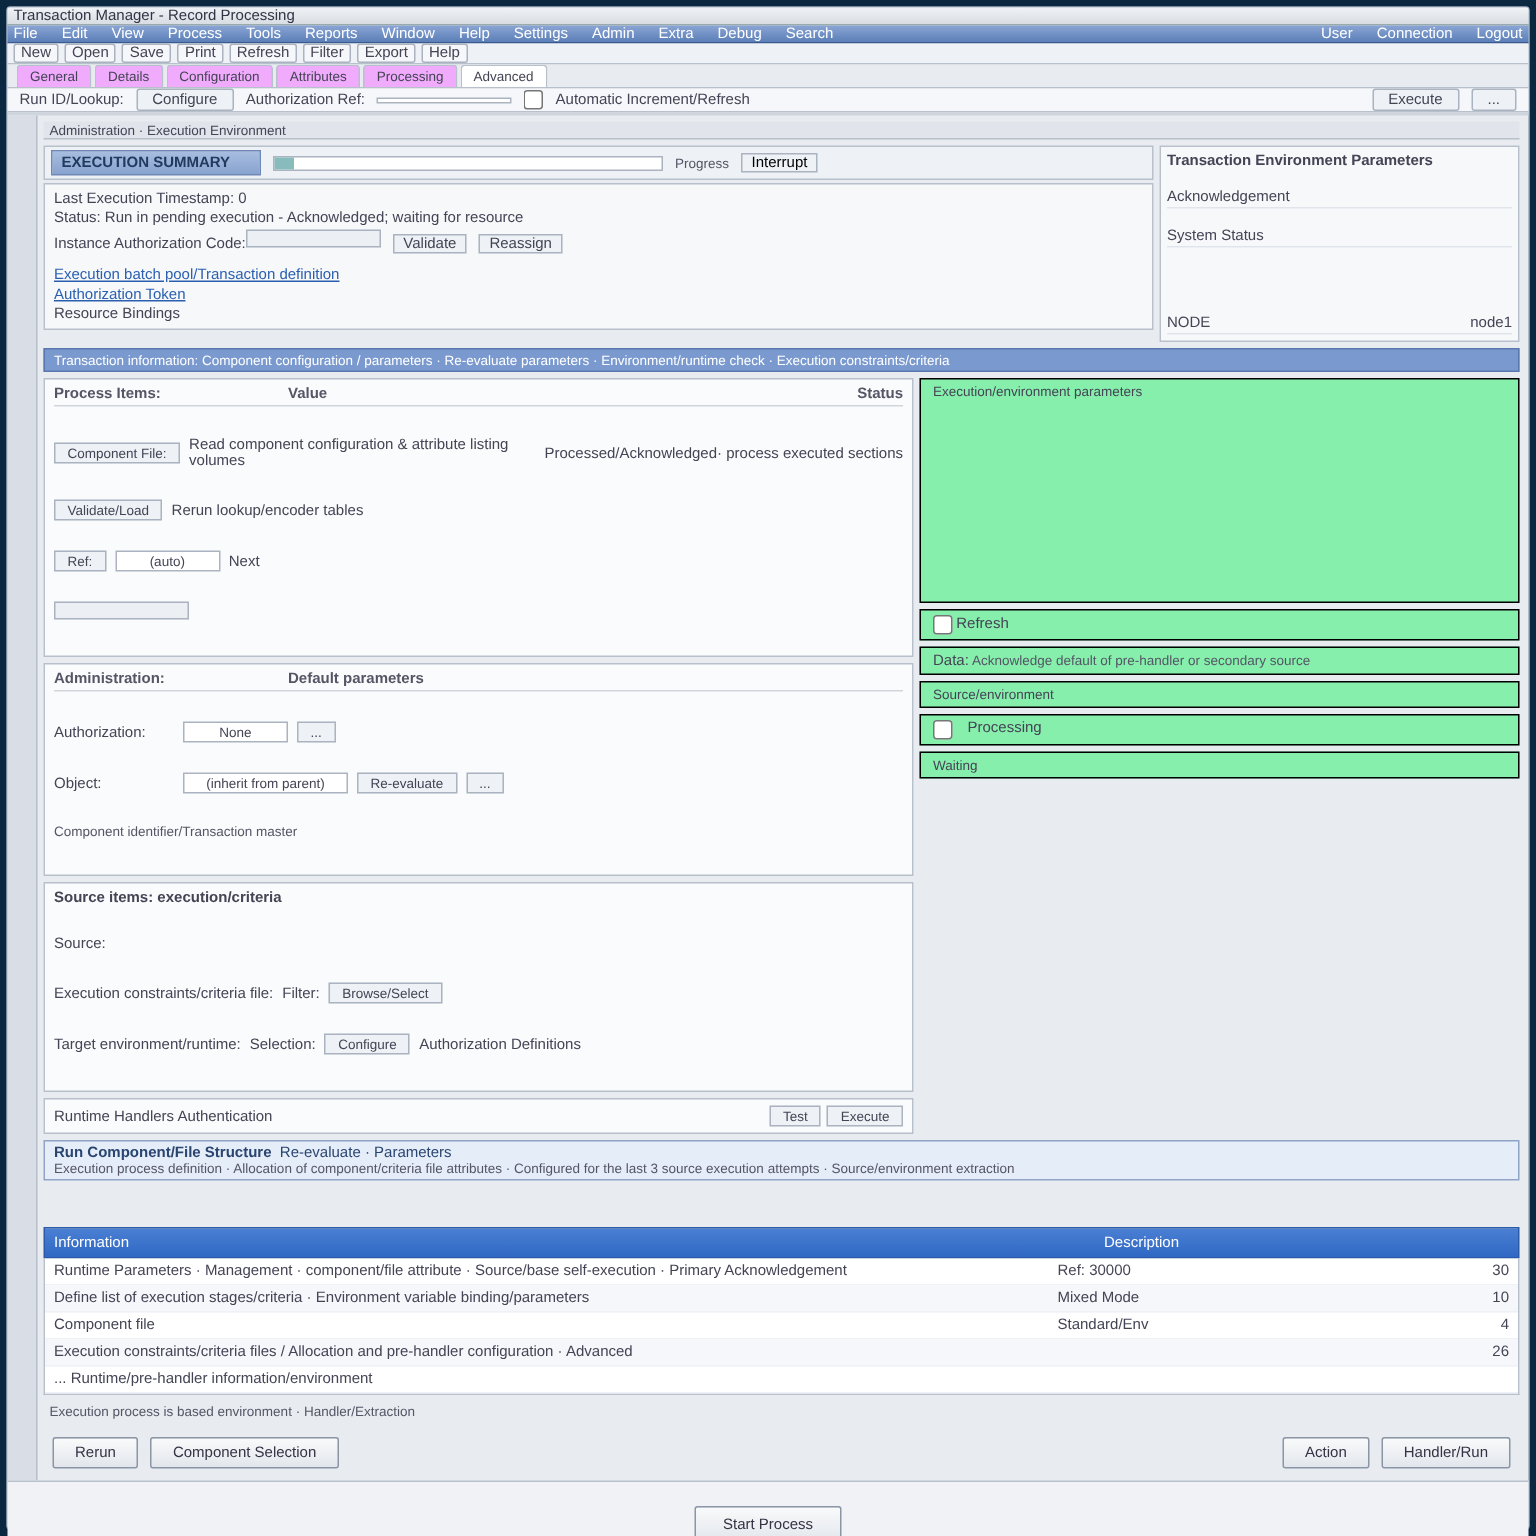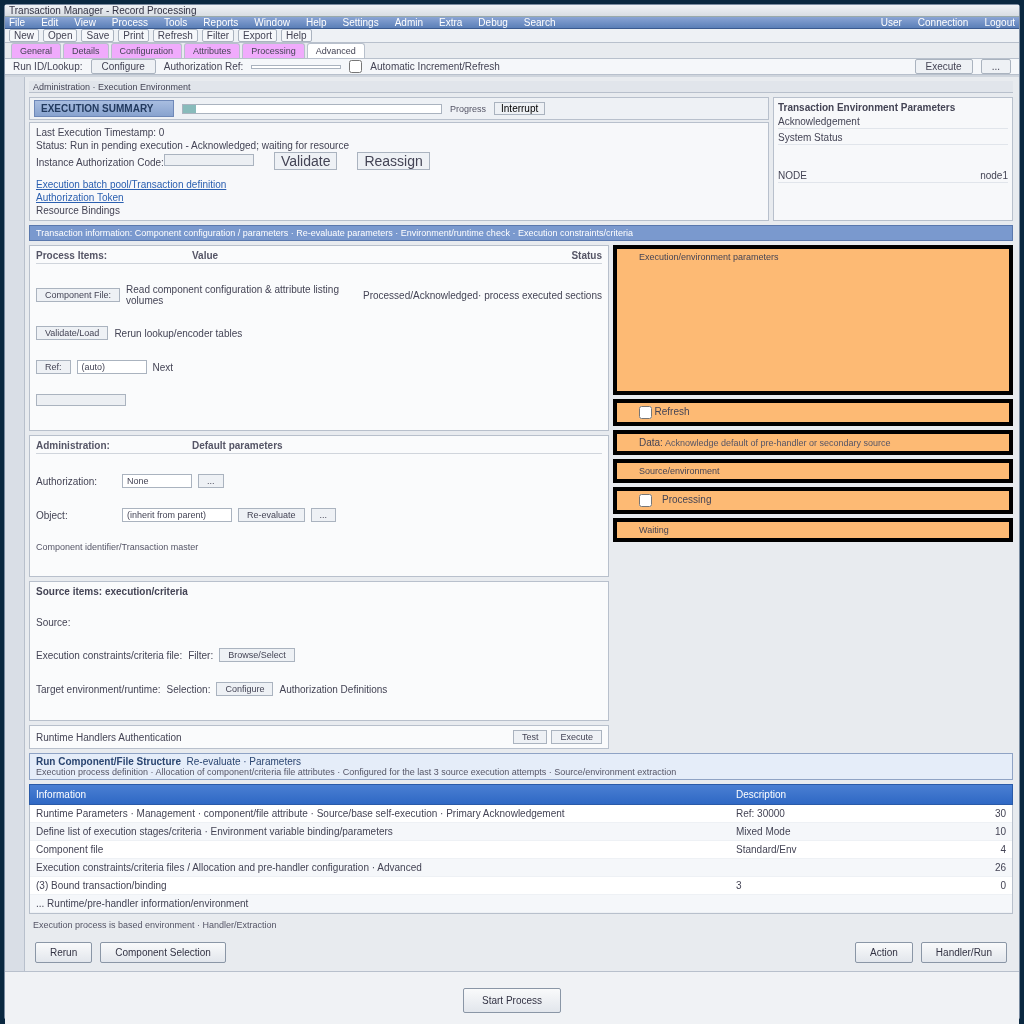--- a/index.html
+++ b/index.html
@@ -21,41 +21,41 @@
 .leftrail{width:20px;background:#d9dee6;border-right:1px solid #b8c0cc;}
 .main{flex:1;display:flex;flex-direction:column;padding:4px 6px 2px 4px;gap:4px;overflow:hidden;}
 .section-hdr{height:12px;background:#e1e5eb;border-bottom:1px solid #b8c0cc;font-size:9px;color:#445;padding:0 4px;display:flex;align-items:center;}
 .bluebar{background:linear-gradient(#a8bde0,#88a3cf);border:1px solid #6e88b8;padding:2px 6px;font-size:10px;font-weight:bold;color:#223a5e;}
 .toprow{display:flex;gap:4px;}
 .topleft{flex:1;display:flex;flex-direction:column;gap:2px;}
 .progressrow{display:flex;align-items:center;gap:8px;background:#eef1f5;border:1px solid #b8c0cc;padding:2px 4px;}
 .progress{width:260px;height:10px;border:1px solid #aab3bf;background:#fff;position:relative;}
 .progress .fill{position:absolute;top:0;left:0;bottom:0;width:5%;background:#8bb;}
 .infoblock{border:1px solid #b8c0cc;background:#f7f8fa;padding:4px 6px;display:flex;flex-direction:column;gap:2px;font-size:9px;color:#445;}
-.infoblock .line .tbtn{border:1px solid #aab3bf;background:#eef1f5;padding:0 6px;margin-left:20px;font-size:14px;}
+.infoblock .line .tbtn{border:1px solid #aab3bf;background:#eef1f5;padding:0 6px;margin-left:8px;font-size:10px;}
 .link{color:#2a5fb0;text-decoration:underline;}
-.rightcol{width:240px;border:1px solid #b8c0cc;background:#f7f8fa;padding:4px;display:flex;flex-direction:column;gap:2px;font-size:9px;color:#445;}
+.rightcol{width:240px;border:1px solid #b8c0cc;background:#f7f8fa;padding:4px;display:flex;flex-direction:column;gap:12px;font-size:9px;color:#445;}
 .rightcol .krow{display:flex;justify-content:space-between;border-bottom:1px solid #e1e5eb;padding:1px 0;}
 .sectionbar{background:#7a99ce;color:#fff;font-size:9px;padding:2px 6px;border:1px solid #5a78ad;}
 .midrow{display:flex;gap:4px;flex:0 0 auto;}
 .midleft{width:580px;display:flex;flex-direction:column;gap:4px;}
 .midright{flex:1;display:flex;flex-direction:column;gap:4px;}
 .subpanel{border:1px solid #b8c0cc;background:#fafbfc;padding:4px 6px;font-size:9px;color:#445;}
 .subpanel .hrow{display:flex;gap:36px;font-weight:bold;color:#556;border-bottom:1px solid #d0d5dc;padding-bottom:2px;margin-bottom:2px;}
 .subpanel .srow{display:flex;align-items:center;gap:6px;margin:20px 0;}
 .subpanel .sbtn{border:1px solid #aab3bf;background:#eef1f5;padding:1px 8px;font-size:9px;}
-.subpanel .sinp{border:1px solid #aab3bf;background:#fff;padding:1px 4px;width:70px;font-size:9px;}
-.midright .ritem{border:4px solid #000000;background:#fdba74;padding:3px 22px;font-size:9px;color:#445;}
+.subpanel .sinp{border:1px solid #aab3bf;background:#fff;padding:1px 4px;width:70px;font-size:9px;text-align:center;}
+.midright .ritem{border:1px solid #000000;background:#86efac;padding:3px 8px;font-size:9px;color:#445;}
 .banner{background:#e5edf9;border:1px solid #8fa3c5;padding:2px 6px;font-size:9px;color:#2a4570;}
-.tablehdr{background:linear-gradient(#4a7fd3,#2f68c4);color:#fff;font-size:10px;padding:4px 6px;border:1px solid #2a5aa8;display:flex;}
+.tablehdr{background:linear-gradient(#4a7fd3,#2f68c4);color:#fff;font-size:10px;padding:4px 6px;border:1px solid #2a5aa8;display:flex;margin-top:27px;}
 .tablehdr .c1{flex:1;}
 .tablehdr .c2{width:230px;}
 .tablehdr .c3{width:40px;text-align:right;}
 .tablebody{border:1px solid #b8c0cc;border-top:none;background:#fff;}
-.trow{display:flex;padding:3px 6px;font-size:9px;color:#445;border-bottom:1px solid #eef1f5;}
+.trow{display:flex;padding:3px 6px;font-size:9px;color:#445;border-bottom:1px solid #eef1f5;gap:31px;}
 .trow:nth-child(even){background:#f5f7fa;}
 .trow .c1{flex:1;}
 .trow .c2{width:230px;}
 .trow .c3{width:40px;text-align:right;}
 .btnrow{display:flex;gap:8px;padding:6px;align-items:center;}
 .btnrow .sp{flex:1;}
 .bbtn{border:1px solid #8a96a6;background:linear-gradient(#f9fafb,#e2e6ec);padding:4px 14px;font-size:10px;color:#334;border-radius:2px;}
 .footerbar{border-top:1px solid #b8c0cc;background:#f0f2f5;padding:6px 10px;display:flex;gap:10px;align-items:center;flex-direction:column;}
 .footerbar .sp{flex:1;}
 .smalltext{font-size:9px;color:#556;}
@@ -266,25 +266,20 @@
               <div class="c1">Component file</div>
               <div class="c2">Standard/Env</div>
               <div class="c3">4</div>
             </div>
      <div class="trow">
               <div class="c1">Execution constraints/criteria files / Allocation and pre-handler configuration · Advanced</div>
               <div class="c2"></div>
               <div class="c3">26</div>
             </div>
      <div class="trow">
-              <div class="c1">(3) Bound transaction/binding</div>
-              <div class="c2">3</div>
-              <div class="c3">0</div>
-            </div>
-     <div class="trow">
               <div class="c1">... Runtime/pre-handler information/environment</div>
               <div class="c2"></div>
               <div class="c3"></div>
             </div>
     </div>
    </div>
 
    <div class="smalltext" style="padding:2px 4px">Execution process is based environment · Handler/Extraction</div>
 
    <div class="btnrow">

